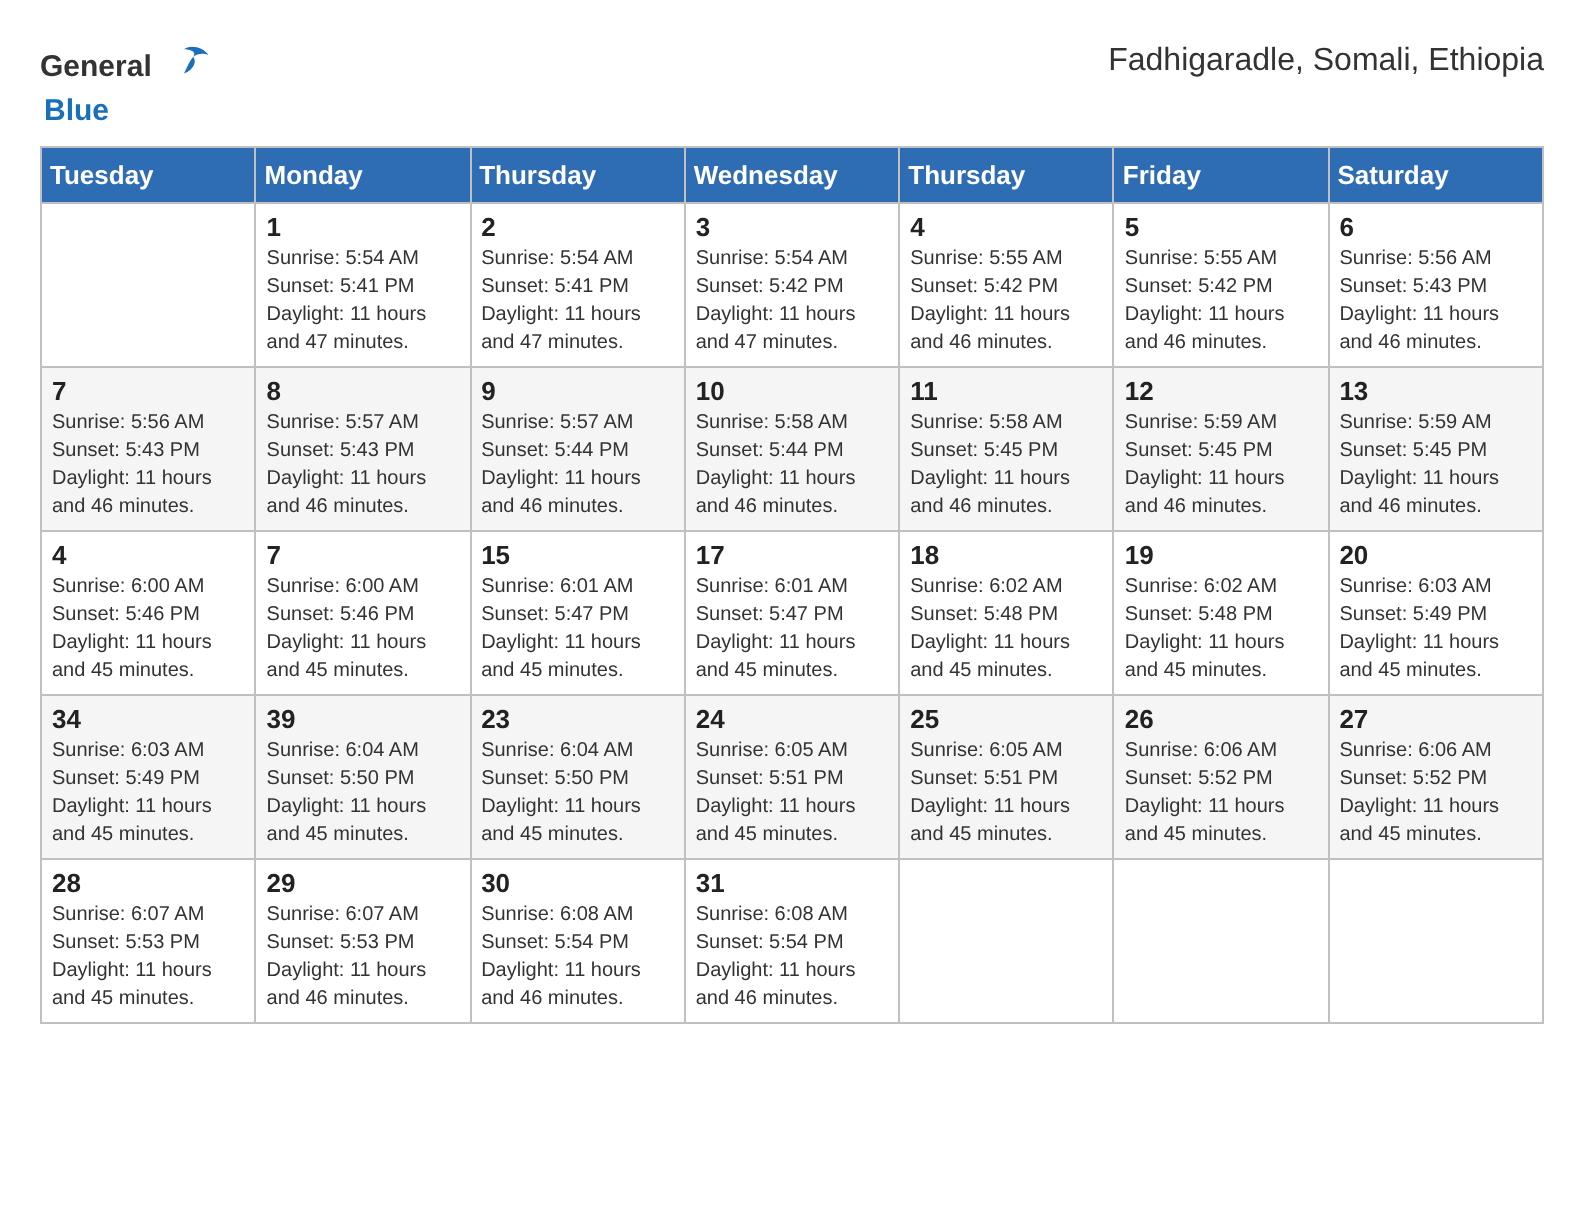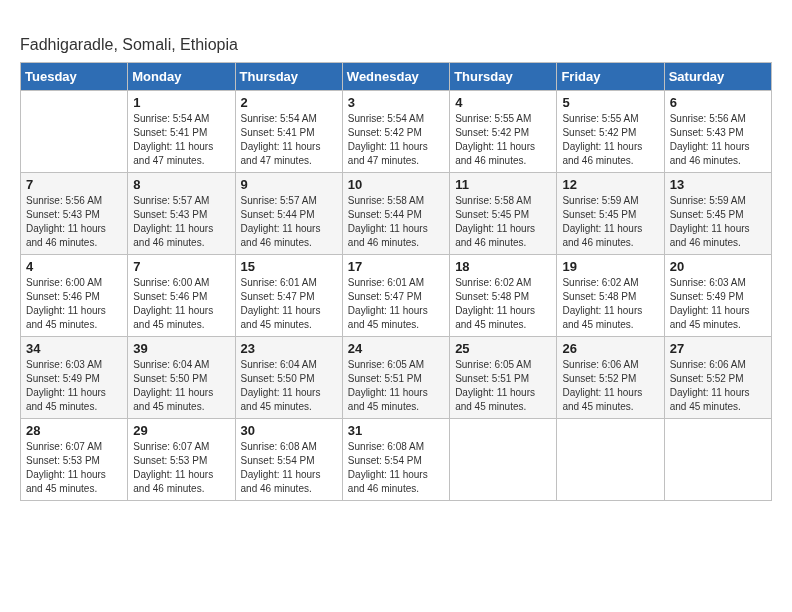--- a/index.html
+++ b/index.html
@@ -42,21 +42,21 @@
     }
     .month-title {
       font-size: 36px;
       font-weight: bold;
       color: #222;
       line-height: 1.1;
     }
     .subtitle {
       font-size: 16px;
       color: #333;
-      margin-top: 16px;
+      margin-top: 2px;
     }
     .calendar-table {
       width: 100%;
       border-collapse: collapse;
       margin-top: 8px;
     }
     .calendar-table th {
       background-color: #2e6db4;
       color: #fff;
       font-size: 13px;
@@ -91,20 +91,32 @@
       line-height: 1.4;
     }
     .empty-cell {
       background: #fff !important;
     }
   </style>
 </head>
 <body>
 
 <div class="header-logo">
+  <div class="logo-container">
+    <div style="display:flex; flex-direction:column; align-items:flex-start;">
+      <div style="display:flex; align-items:center;">
+        <span class="logo-text-general">General</span>
+        <svg class="logo-icon" viewBox="0 0 30 30" xmlns="http://www.w3.org/2000/svg">
+          <path d="M15 5 C18 2, 26 4, 28 8 C26 7, 22 7, 20 9 C22 6, 18 5, 15 5Z" fill="#1a6fba"></path>
+          <path d="M20 9 C22 12, 20 16, 15 18 C17 14, 18 11, 20 9Z" fill="#1a6fba"></path>
+        </svg>
+      </div>
+      <span class="logo-text-blue" style="margin-left:2px;">Blue</span>
+    </div>
+  </div>
   <div class="title-section">
     <div class="subtitle">Fadhigaradle, Somali, Ethiopia</div>
   </div>
 </div>
 
 <table class="calendar-table">
   <thead>
     <tr>
     <th>Tuesday</th>
         <th>Monday</th>

